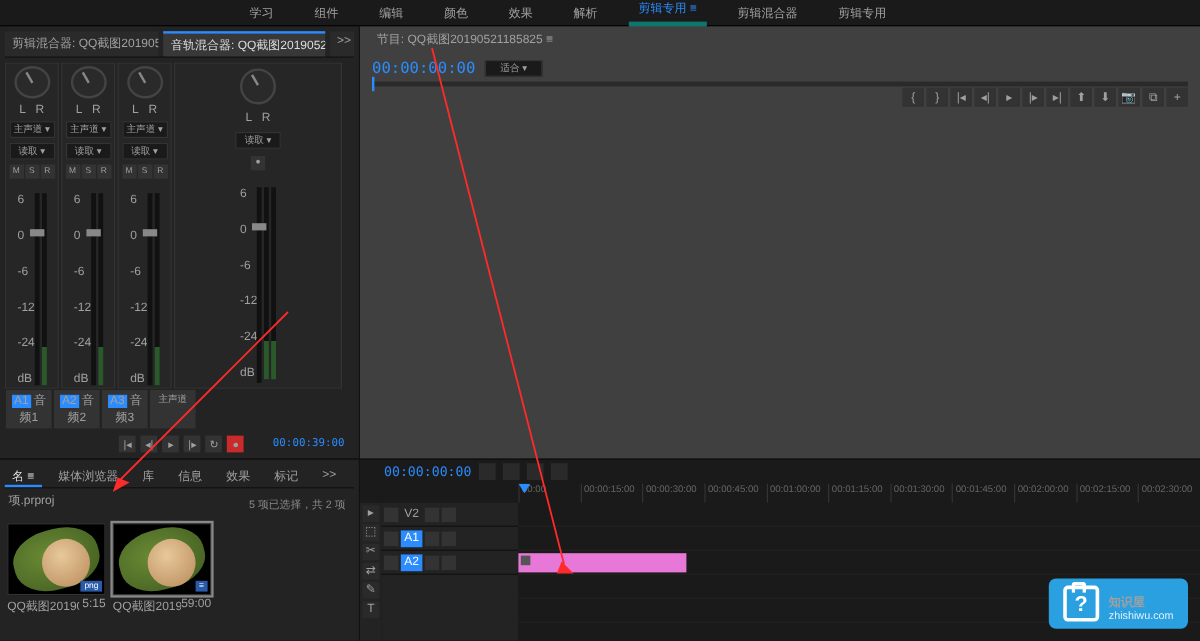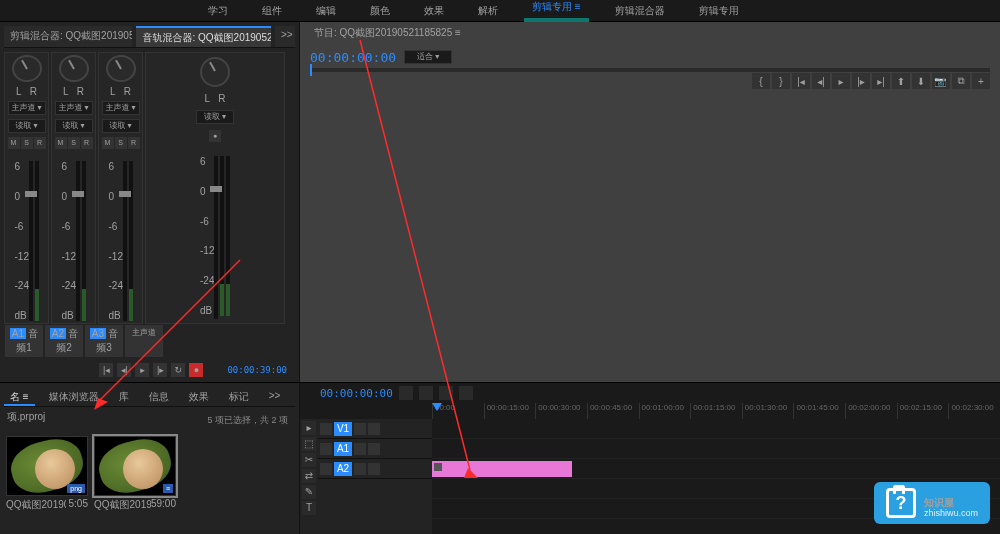--- a/index.html
+++ b/index.html
@@ -292,21 +292,21 @@
     </div>
     <div class="bins">
       <div class="bin">
         <div class="thumb">
             <div class="mini-leaf"></div>
             <div class="mini-cr"></div>
             <span class="badge">png</span>
           </div>
         <div class="bin-label">
             <span style="overflow:hidden;white-space:nowrap;max-width:60px">QQ截图20190521185825.png</span>
-            <span>5:05</span>
+            <span>5:15</span>
           </div>
       </div>
       <div class="bin">
         <div class="thumb sel">
             <div class="mini-leaf"></div>
             <div class="mini-cr"></div>
             <span class="badge">≡</span>
           </div>
         <div class="bin-label">
             <span style="overflow:hidden;white-space:nowrap;max-width:60px">QQ截图20190521185825</span>
@@ -343,21 +343,21 @@
         <span>▸</span>
         <span>⬚</span>
         <span>✂</span>
         <span>⇄</span>
         <span>✎</span>
         <span>T</span>
       </div>
       <div class="track-headers">
         <div class="th">
             <i></i>
-            <span class="tag on">V1</span>
+            <span class="tag">V2</span>
             <i></i>
             <i></i>
           </div>
         <div class="th">
             <i></i>
             <span class="tag on">A1</span>
             <i></i>
             <i></i>
           </div>
         <div class="th">

